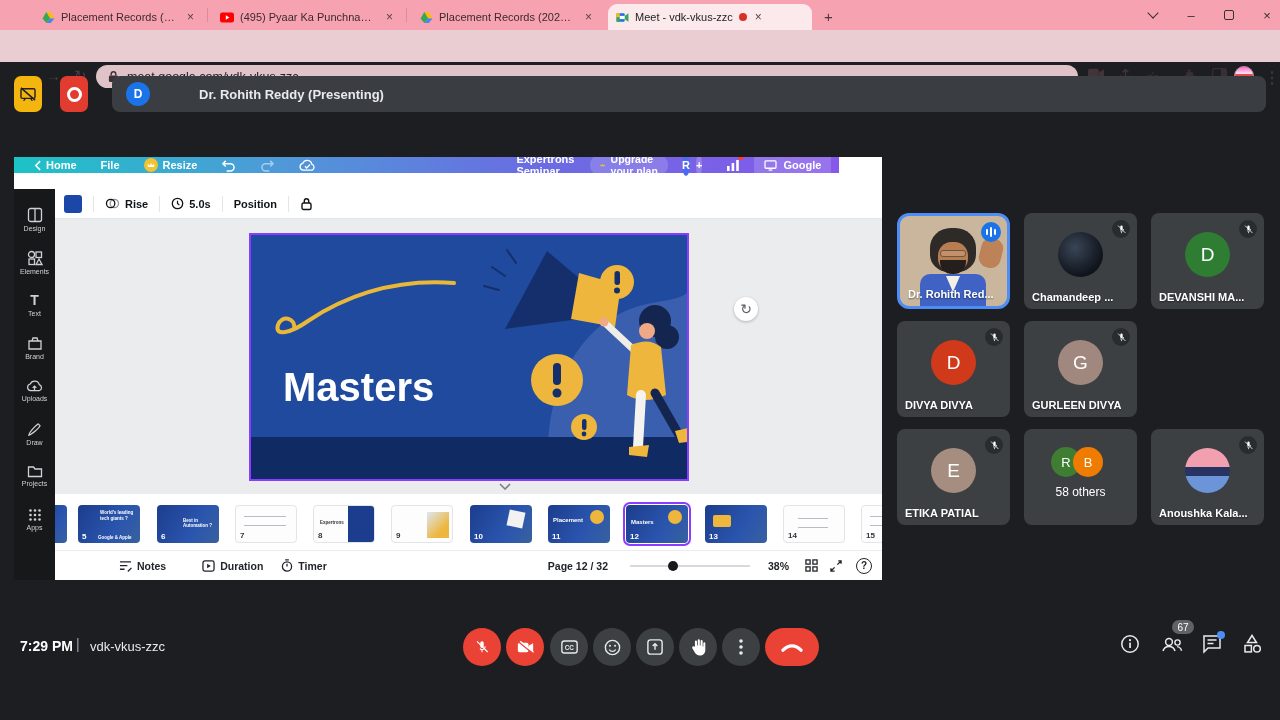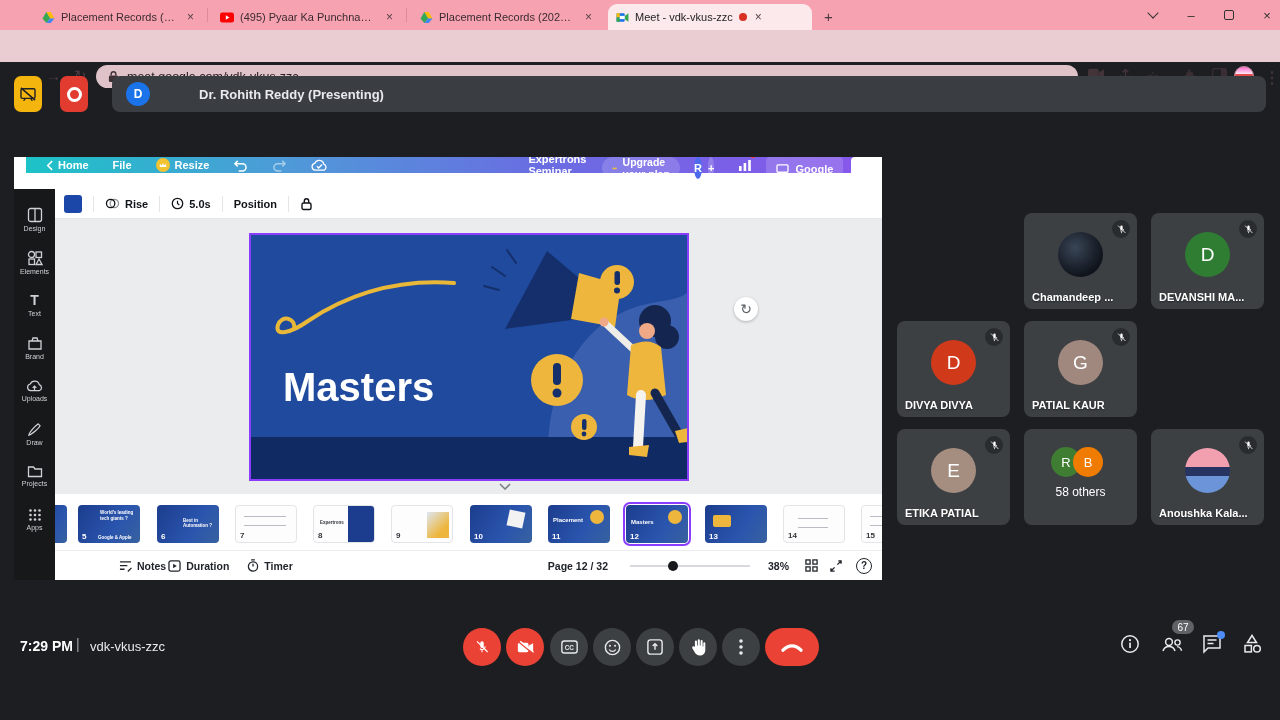--- a/index.html
+++ b/index.html
@@ -29,21 +29,21 @@
   .avatar-chrome i { display:block; width:100%; height:7px; background:#e24a4a; margin-top:7px; }
 
   
   .sqbtn { top:76px; width:28px; height:36px; border-radius:7px; display:flex; align-items:center; justify-content:center; }
   .banner { left:112px; top:76px; width:1154px; height:36px; border-radius:8px; background:#3a3d42; display:flex; align-items:center; gap:14px; padding:0 14px; }
   .banner .bavatar { width:24px; height:24px; border-radius:50%; background:#1a73e8; color:#fff; font-size:12px; font-weight:700; display:flex; align-items:center; justify-content:center; }
   .banner .btext { font-size:13px; color:#e8eaed; font-weight:600;margin-left:35px; }
 
   
   .canva { left:14px; top:157px; width:868px; height:423px; background:#fff; overflow:hidden; }
-  .cv-top { position:absolute; left:12px; top:0; width:868px; height:16px; background:linear-gradient(90deg,#1cc3c7 0%,#4e9ad8 30%,#6a6ce2 60%,#8a55ec 100%); display:flex; color:#fff; font-size:11px; font-weight:600; }
+  .cv-top { position:absolute; left:0; top:0; width:868px; height:16px; background:linear-gradient(90deg,#1cc3c7 0%,#4e9ad8 30%,#6a6ce2 60%,#8a55ec 100%); display:flex; align-items:center; color:#fff; font-size:11px; font-weight:600; }
   .cv-top .item { margin-left:24px; display:flex; align-items:center; gap:5px; }
   .pillbtn { height:22px; border-radius:12px; background:rgba(255,255,255,.16); display:flex; align-items:center; gap:5px; padding:0 10px; font-size:10.5px; }
   .rectbtn { height:24px; border-radius:4px; background:rgba(255,255,255,.16); display:flex; align-items:center; gap:6px; padding:0 10px; font-size:11px; }
   .sharebtn { background:#fff; color:#17191c; font-weight:700;padding-left:48px; }
   .circ22 { width:22px; height:22px; border-radius:50%; display:flex; align-items:center; justify-content:center; font-size:11px; font-weight:700; }
   .cv-toolbar { position:absolute; left:41px; top:32px; width:827px; height:30px; background:#fff; border-bottom:1px solid #e3e5e8; display:flex; align-items:center; font-size:11px; font-weight:700; color:#101418; }
   .cv-toolbar .sep { width:1px; height:16px; background:#e3e5e8; margin:0 11px; }
   .cv-side { position:absolute; left:0; top:32px; width:41px; height:391px; background:#17181a; }
   .side-item { position:absolute; left:0; width:41px; text-align:center; color:#cfd1d4; }
   .side-item .lbl { font-size:7px; display:block; margin-top:2px; }
@@ -455,21 +455,21 @@
     </div>
 
     <div class="cv-status">
       <span style="display:flex;align-items:center;gap:5px;margin-left:64px">
         <svg width="13" height="12" viewBox="0 0 14 13">
             <path d="M1 2h12M1 6h8M1 10h5" stroke="#21252b" stroke-width="1.4"></path>
             <path d="M9 12 13 8l1 1-4 4z" fill="#21252b"></path>
           </svg>
         <span>Notes</span>
       </span>
-      <span style="display:flex;align-items:center;gap:5px;margin-left:2px">
+      <span style="display:flex;align-items:center;gap:5px;margin-left:36px">
         <svg width="13" height="12" viewBox="0 0 14 13">
             <rect x="1" y="1" width="12" height="11" rx="2" fill="none" stroke="#21252b" stroke-width="1.4"></rect>
             <polygon points="5.5,4 9.5,6.5 5.5,9" fill="#21252b"></polygon>
           </svg>
         <span>Duration</span>
       </span>
       <span style="display:flex;align-items:center;gap:5px;margin-left:18px">
         <svg width="12" height="13" viewBox="0 0 13 14">
             <circle cx="6.5" cy="8" r="5" fill="none" stroke="#21252b" stroke-width="1.4"></circle>
             <path d="M6.5 5v3M4.5 1h4" stroke="#21252b" stroke-width="1.4"></path>
@@ -493,20 +493,37 @@
         </span>
       <span style="margin-left:12px">
           <svg width="12" height="12" viewBox="0 0 13 13">
             <path d="M8 5l4-4M12 4V1H9M5 8l-4 4M1 9v3h4" stroke="#21252b" stroke-width="1.4" fill="none"></path>
           </svg>
         </span>
       <span style="margin-left:14px;margin-right:10px;width:16px;height:16px;border:1.4px solid #21252b;border-radius:50%;display:flex;align-items:center;justify-content:center;font-size:10px">?</span>
     </div>
   </div>
 
+  <div class="abs tile video-tile" style="left:897px;top:213px">
+    <div class="abs" style="left:18px;top:14px;width:70px;height:82px">
+      <div style="position:absolute;left:12px;top:-2px;width:46px;height:44px;border-radius:45% 45% 40% 40%;background:#2b252c9;background:#2e2a28"></div>
+      <div style="position:absolute;left:20px;top:12px;width:30px;height:30px;border-radius:45%;background:#b97d52"></div>
+      <div style="position:absolute;left:22px;top:20px;width:26px;height:7px;border:1.5px solid #6b5640;border-radius:3px;background:rgba(255,255,255,.15)"></div>
+      <div style="position:absolute;left:22px;top:30px;width:26px;height:14px;border-radius:0 0 12px 12px;background:#241f1c"></div>
+      <div style="position:absolute;left:2px;top:44px;width:66px;height:40px;border-radius:10px 10px 0 0;background:#3f62c4"></div>
+      <div style="position:absolute;left:28px;top:46px;width:14px;height:16px;background:#f3efe6;clip-path:polygon(0 0,100% 0,50% 100%)"></div>
+      <div style="position:absolute;left:62px;top:8px;width:22px;height:30px;border-radius:10px;background:#bd8257;transform:rotate(14deg)"></div>
+    </div>
+    <div class="audiobadge">
+        <i style="height:6px"></i>
+        <i style="height:10px"></i>
+        <i style="height:6px"></i>
+      </div>
+    <div class="tname">Dr. Rohith Red...</div>
+  </div>
 
   <div class="abs tile" style="left:1024px;top:213px">
     <div class="micoff">
         <svg width="11" height="11" viewBox="0 0 24 24">
           <path fill="#fff" d="M12 13.5a2.6 2.6 0 0 0 2.6-2.6V6a2.6 2.6 0 1 0-5.2 0v4.9A2.6 2.6 0 0 0 12 13.5z"></path>
           <path fill="none" stroke="#fff" stroke-width="1.6" d="M16.8 11a4.8 4.8 0 0 1-7.9 3.6M12 16.6V20"></path>
           <path stroke="#fff" stroke-width="1.8" d="M4.5 3.5l16 16"></path>
         </svg>
       </div>
     <div class="lavatar" style="background:radial-gradient(circle at 38% 35%,#394556,#10141c 70%)"></div>
@@ -539,21 +556,21 @@
 
   <div class="abs tile" style="left:1024px;top:321px">
     <div class="micoff">
         <svg width="11" height="11" viewBox="0 0 24 24">
           <path fill="#fff" d="M12 13.5a2.6 2.6 0 0 0 2.6-2.6V6a2.6 2.6 0 1 0-5.2 0v4.9A2.6 2.6 0 0 0 12 13.5z"></path>
           <path fill="none" stroke="#fff" stroke-width="1.6" d="M16.8 11a4.8 4.8 0 0 1-7.9 3.6M12 16.6V20"></path>
           <path stroke="#fff" stroke-width="1.8" d="M4.5 3.5l16 16"></path>
         </svg>
       </div>
     <div class="lavatar" style="background:#a1887f">G</div>
-    <div class="tname">PATIAL KAUR</div>
+    <div class="tname">GURLEEN DIVYA</div>
   </div>
 
 
   <div class="abs tile" style="left:897px;top:429px">
     <div class="micoff">
         <svg width="11" height="11" viewBox="0 0 24 24">
           <path fill="#fff" d="M12 13.5a2.6 2.6 0 0 0 2.6-2.6V6a2.6 2.6 0 1 0-5.2 0v4.9A2.6 2.6 0 0 0 12 13.5z"></path>
           <path fill="none" stroke="#fff" stroke-width="1.6" d="M16.8 11a4.8 4.8 0 0 1-7.9 3.6M12 16.6V20"></path>
           <path stroke="#fff" stroke-width="1.8" d="M4.5 3.5l16 16"></path>
         </svg>

